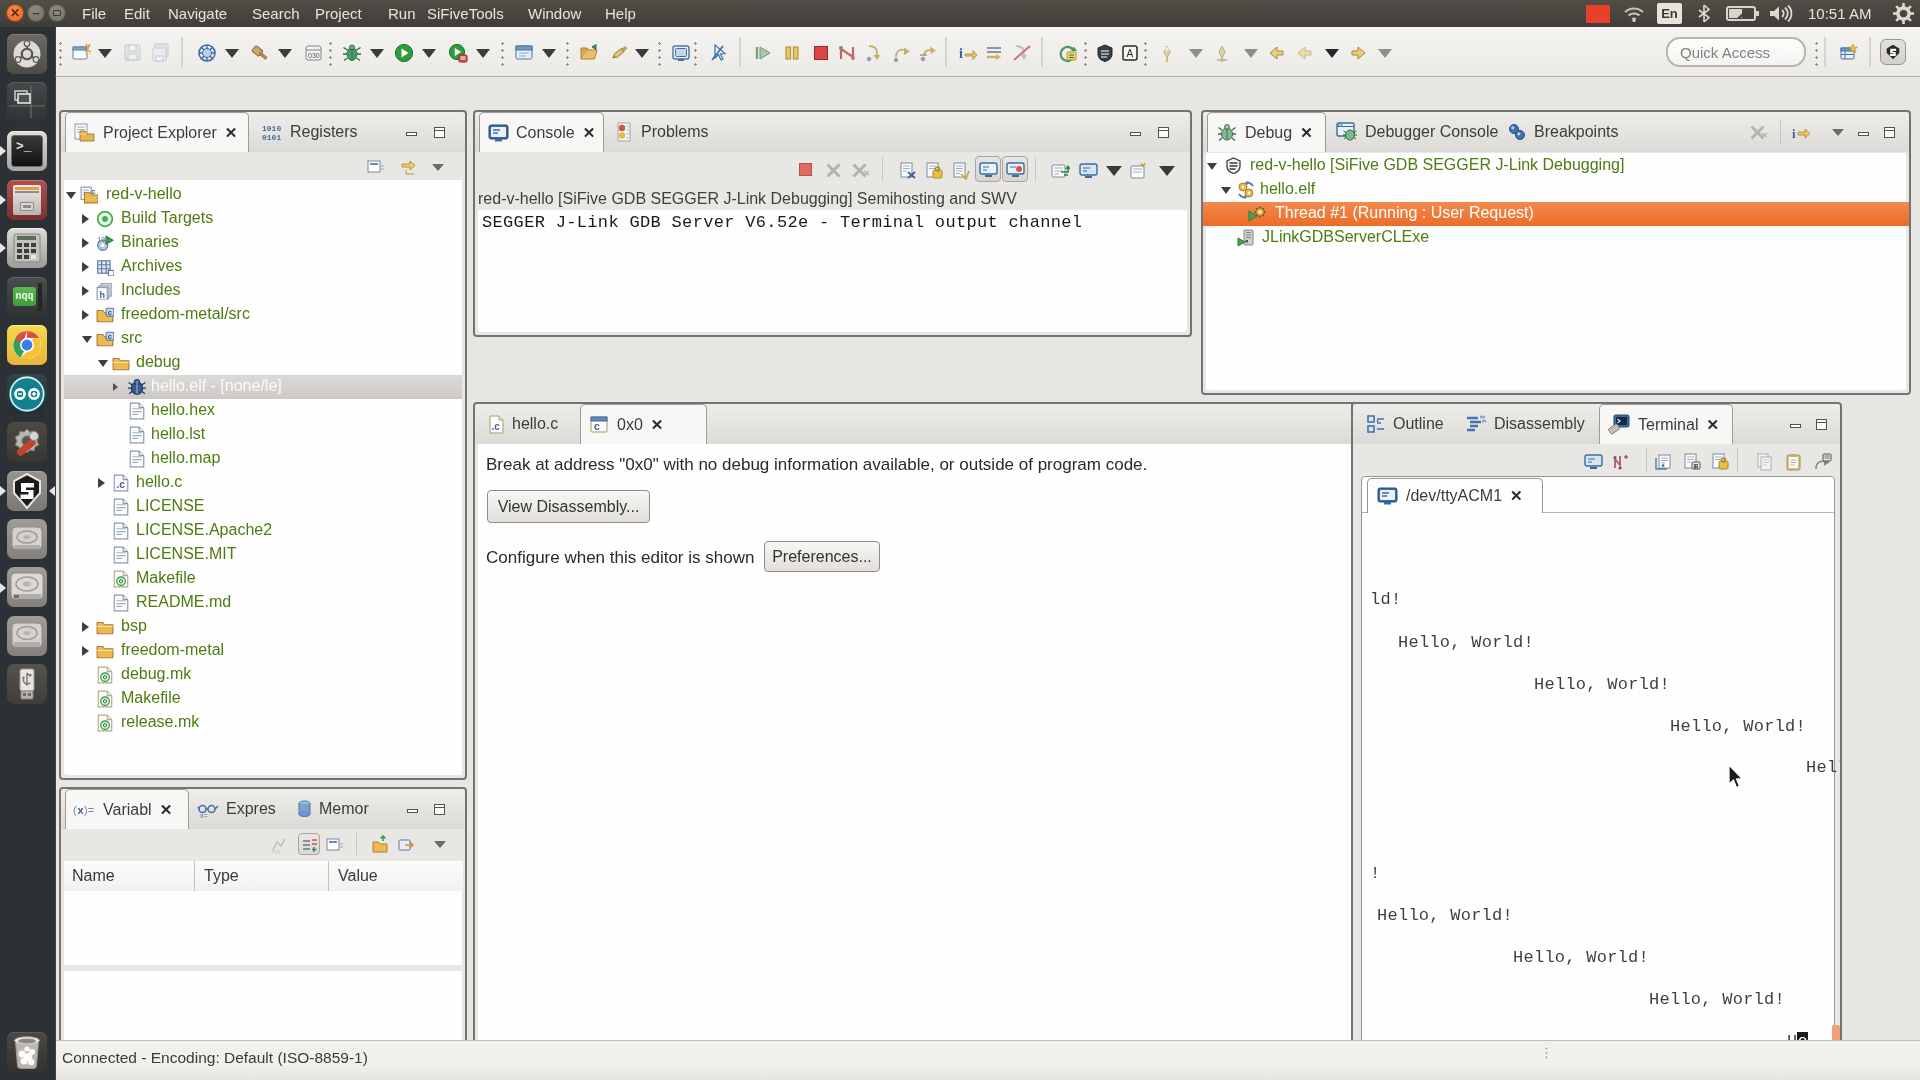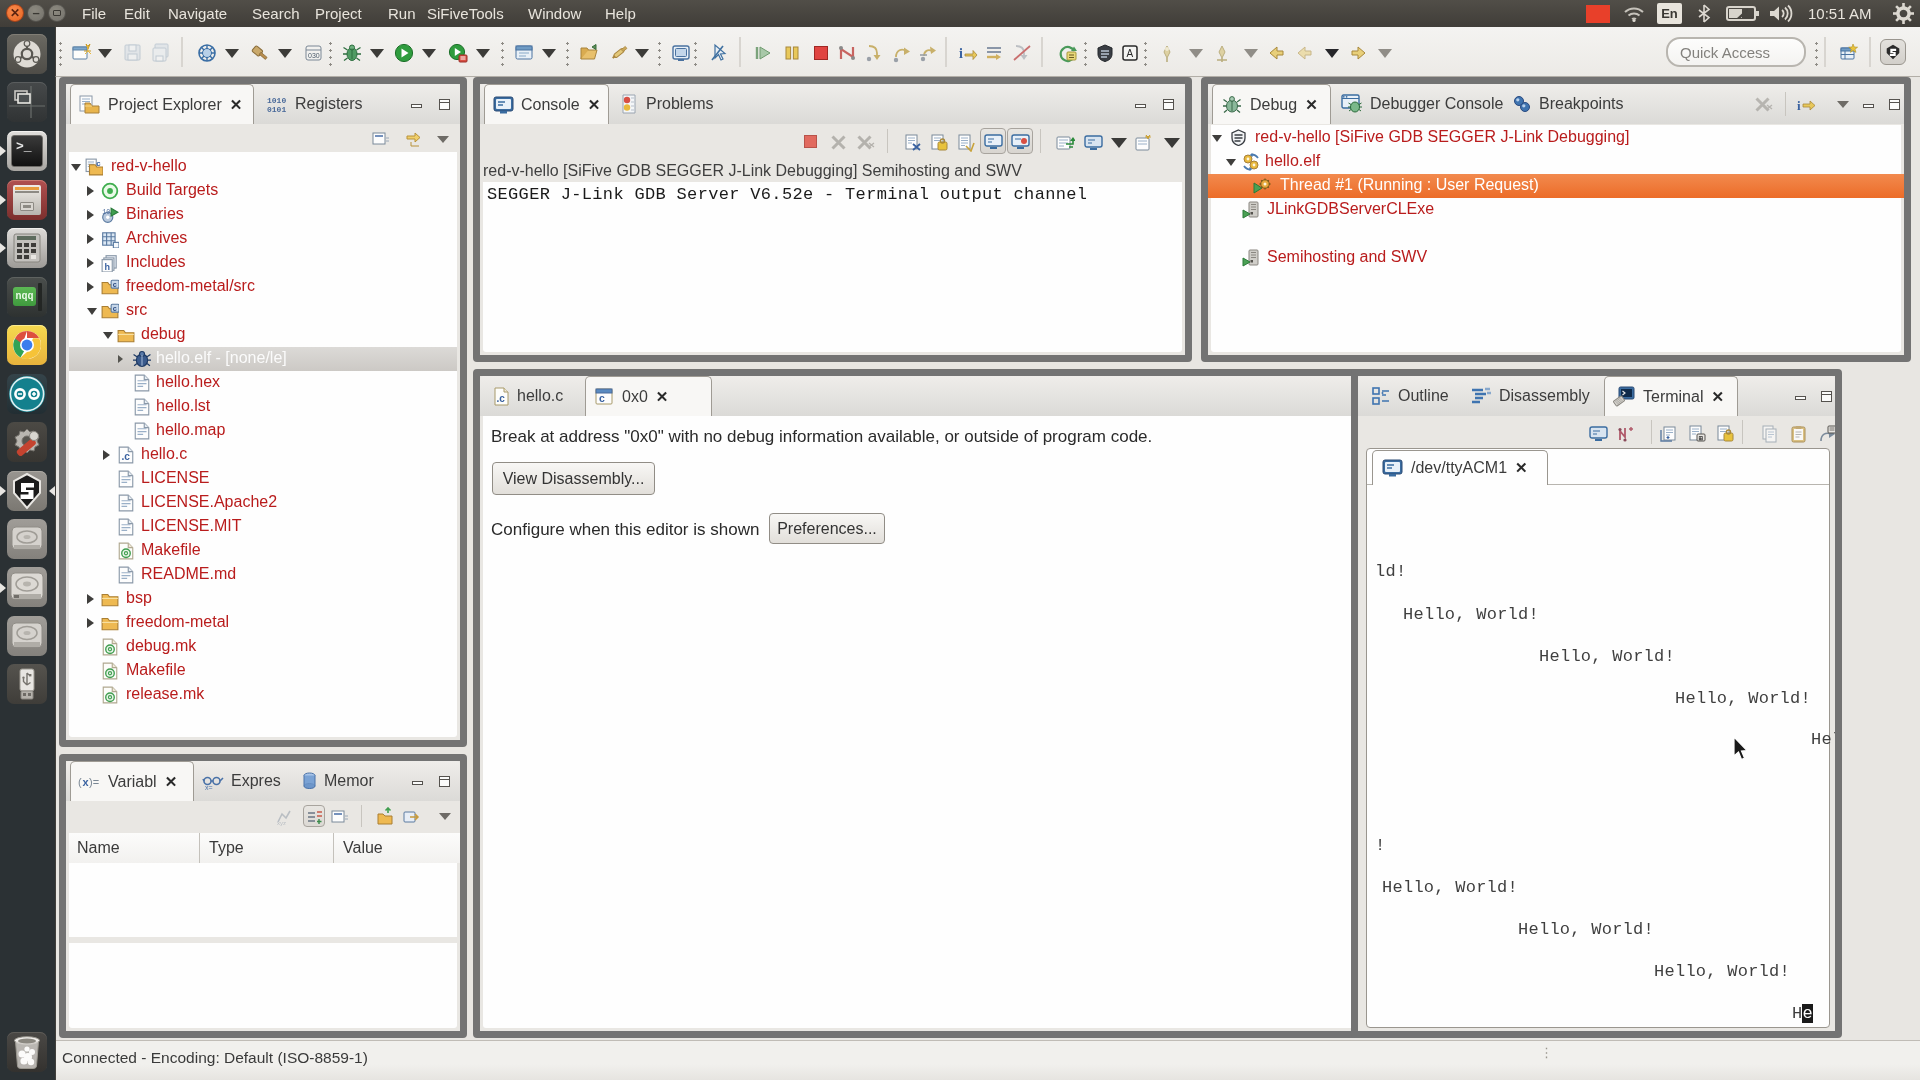--- a/index.html
+++ b/index.html
@@ -2,35 +2,35 @@
 <html><head><meta charset="utf-8">
 <style>
 html,body{margin:0;padding:0;width:1920px;height:1080px;overflow:hidden;background:#e8e6e2;font-family:"Liberation Sans",sans-serif;}
 *{box-sizing:border-box;}
 #topbar{position:absolute;left:0;top:0;width:1920px;height:27px;background:linear-gradient(#514e48,#403d38);color:#e8e4dc;z-index:50;}
 #topbar .menu{position:absolute;top:0;height:27px;line-height:27px;font-size:15px;}
 #dock{position:absolute;left:0;top:27px;width:55px;height:1053px;background:#2b3134;z-index:40;}
 #win{position:absolute;left:55px;top:27px;width:1865px;height:1053px;background:#e8e6e2;border-left:1px solid #413f3b;}
 #toolbar{position:absolute;left:55px;top:27px;width:1865px;height:50px;background:linear-gradient(#f4f3f1,#eceae6);border-bottom:1px solid #b2aea7;border-left:1px solid #413f3b;z-index:5;}
 #statusbar{position:absolute;left:56px;top:1040px;width:1864px;height:40px;background:linear-gradient(#f1f0ed 60%,#e6e4e0);border-top:1px solid #c0bcb6;z-index:5;}
-.panel{position:absolute;background:#e9e7e3;border:7px solid #737373;border-radius:4px;overflow:hidden;}
+.panel{position:absolute;background:#e9e7e3;border:2px solid #737373;border-radius:4px;overflow:hidden;margin-top:33px;}
 .hstrip{position:absolute;left:0;right:0;top:0;height:40px;background:linear-gradient(#efedea,#dbdad7);border-radius:4px 4px 0 0;}
 .tab{position:absolute;top:0;height:40px;display:flex;align-items:center;font-size:16px;color:#3c3c3c;white-space:nowrap;}
 .tab.sel{background:#f8f7f5;border:1px solid #9f9b94;border-bottom:none;border-radius:5px 5px 0 0;}
 .white{position:absolute;background:#fefefe;}
 .mono{font-family:"Liberation Mono",monospace;}
 .mm{position:absolute;width:12px;height:10px;}
 .ti{position:absolute;top:16px;width:20px;height:20px;}
 .tdd,.tddg,.tddb{position:absolute;top:22px;width:0;height:0;border-left:7px solid transparent;border-right:7px solid transparent;border-top:9px solid #3c3b38;}
 .tddg{border-top-color:#908d87;}
 .tddb{border-top-color:#26262a;}
 .tsep{position:absolute;top:10px;width:2px;height:30px;background:#d8d5d0;}
 .tbdots{position:absolute;top:13px;width:3px;height:26px;background-image:radial-gradient(circle,#8e8b85 1.1px,transparent 1.4px);background-size:3px 7px;}
 .tmut{opacity:.75;}
-.trow{position:absolute;left:0;right:0;height:24px;font-size:16px;color:#b91c1c;}
+.trow{position:absolute;left:0;right:0;height:24px;font-size:16px;color:#4d7c0f;}
 .trow.selrow{background:linear-gradient(#dcdad7,#ccc9c5);color:#fbfbfb;}
 .cardn{position:absolute;top:9px;width:0;height:0;border-left:5px solid transparent;border-right:5px solid transparent;border-top:7px solid #3f3e3c;}
 .carrt{position:absolute;top:7px;width:0;height:0;border-top:5px solid transparent;border-bottom:5px solid transparent;border-left:7px solid #3f3e3c;}
 .carsm{position:absolute;top:8px;width:0;height:0;border-top:4px solid transparent;border-bottom:4px solid transparent;border-left:5px solid #55544f;}
 .tico{position:absolute;top:3px;}
 .tlab{position:absolute;top:2px;white-space:nowrap;}
 .px{flex:0 0 auto;}
 .tx{margin-left:8px;font-size:15px;font-weight:bold;color:#2a2a2a;}
 .term{position:absolute;font-size:17px;letter-spacing:0.26px;color:#3f3f3f;white-space:pre;z-index:1;}
 </style></head>
@@ -706,21 +706,21 @@
       <path d="M8 9 L16 9 M13 6 L16 9 L13 12" stroke="#c89a3a" stroke-width="1.5" fill="none"></path>
     </svg>
 <div style="position:absolute;left:373px;top:52px;width:0;height:0;border-left:6px solid transparent;border-right:6px solid transparent;border-top:7px solid #6e6b66;"></div>
 <div class="white" style="left:3px;top:72px;right:3px;height:30px;border-bottom:1px solid #c4c1bb;"></div>
 <div style="position:absolute;left:3px;top:72px;width:131px;height:30px;border-right:1px solid #c4c1bb;font-size:16px;color:#3a3a3a;line-height:30px;padding-left:8px;background:linear-gradient(#fcfcfb,#f2f1ef);">Name</div>
 <div style="position:absolute;left:134px;top:72px;width:134px;height:30px;border-right:1px solid #c4c1bb;font-size:16px;color:#3a3a3a;line-height:30px;padding-left:9px;background:linear-gradient(#fcfcfb,#f2f1ef);">Type</div>
 <div style="position:absolute;left:268px;top:72px;width:134px;height:30px;font-size:16px;color:#3a3a3a;line-height:30px;padding-left:9px;background:linear-gradient(#fcfcfb,#f2f1ef);">Value</div>
 <div class="white" style="left:3px;top:102px;right:3px;height:74px;"></div>
 <div class="white" style="left:3px;top:182px;right:3px;bottom:3px;border-radius:0 0 3px 3px;"></div>
 </div>
-<div class="panel" id="p-con" style="left:473px;top:77px;width:719px;height:285px;">
+<div class="panel" id="p-con" style="left:473px;top:77px;width:719px;height:227px;">
 <div class="hstrip"></div>
 <div class="tab sel" style="left:4px;width:125px;"><svg class="px" style="margin:0 7px 0 8px;" width="21" height="20" viewBox="0 0 21 20">
         <rect x="1" y="2" width="19" height="14" rx="2" fill="#3a6ca0" stroke="#2a4a74"></rect>
         <rect x="3" y="4" width="15" height="10" rx="1" fill="#e8f0f8"></rect>
         <path d="M5 7 L12 7 M5 10 L10 10" stroke="#3a6ca0" stroke-width="1.4"></path>
         <rect x="7" y="16" width="7" height="2.5" fill="#3a6ca0"></rect>
       </svg>Console<span class="tx">✕</span></div>
 <div class="tab" style="left:133px;width:140px;"><svg class="px" style="margin:0 7px 0 6px;" width="20" height="20" viewBox="0 0 20 20">
         <path d="M4 1 L16 1 L16 19 L4 19 Z" fill="#f4f6f8" stroke="#9aa4b0"></path>
         <circle cx="8" cy="6" r="3.2" fill="#d84f43"></circle>
@@ -866,29 +866,20 @@
     </div>
 <div class="trow" style="top:114px;">
       <svg class="tico" style="left:34px;" width="18" height="18" viewBox="0 0 18 18">
         <rect x="7" y="1" width="9" height="15" rx="1" fill="#d0cec9" stroke="#8a8781"></rect>
         <path d="M9 3.5 L14 3.5 M9 6 L14 6 M9 8.5 L14 8.5" stroke="#8a8781"></path>
         <rect x="8.5" y="11" width="2.5" height="2.5" fill="#55534e"></rect>
         <path d="M1 9 L8 13 L1 17 Z" fill="#4aa054" stroke="#2a7a38"></path>
       </svg>
       <span class="tlab" style="left:59px;">JLinkGDBServerCLExe</span>
     </div>
-<div class="trow" style="top:162px;">
-      <svg class="tico" style="left:34px;" width="18" height="18" viewBox="0 0 18 18">
-        <rect x="7" y="1" width="9" height="15" rx="1" fill="#d0cec9" stroke="#8a8781"></rect>
-        <path d="M9 3.5 L14 3.5 M9 6 L14 6 M9 8.5 L14 8.5" stroke="#8a8781"></path>
-        <rect x="8.5" y="11" width="2.5" height="2.5" fill="#55534e"></rect>
-        <path d="M1 9 L8 13 L1 17 Z" fill="#4aa054" stroke="#2a7a38"></path>
-      </svg>
-      <span class="tlab" style="left:59px;">Semihosting and SWV</span>
-    </div>
 </div>
 <div class="panel" id="p-ed" style="left:473px;top:369px;width:939px;height:669px;">
 <div class="hstrip"></div>
 <div class="tab" style="left:4px;width:96px;"><svg class="px" style="margin:0 7px 0 9px;" width="17" height="19" viewBox="0 0 17 19">
         <path d="M2 1 L11 1 L15 5 L15 18 L2 18 Z" fill="#fdfdfa" stroke="#a89a6a"></path>
         <path d="M11 1 L11 5 L15 5" fill="#f0ead8" stroke="#a89a6a"></path>
         <text x="3.5" y="14.5" font-size="10" font-weight="bold" fill="#3a62a0">.c</text>
       </svg>hello.c</div>
 <div class="tab sel" style="left:105px;width:127px;"><svg class="px" style="margin:0 8px 0 9px;" width="19" height="19" viewBox="0 0 19 19">
         <rect x="1" y="2" width="16" height="15" rx="1" fill="#fdfdfd" stroke="#a89a6a"></rect>

